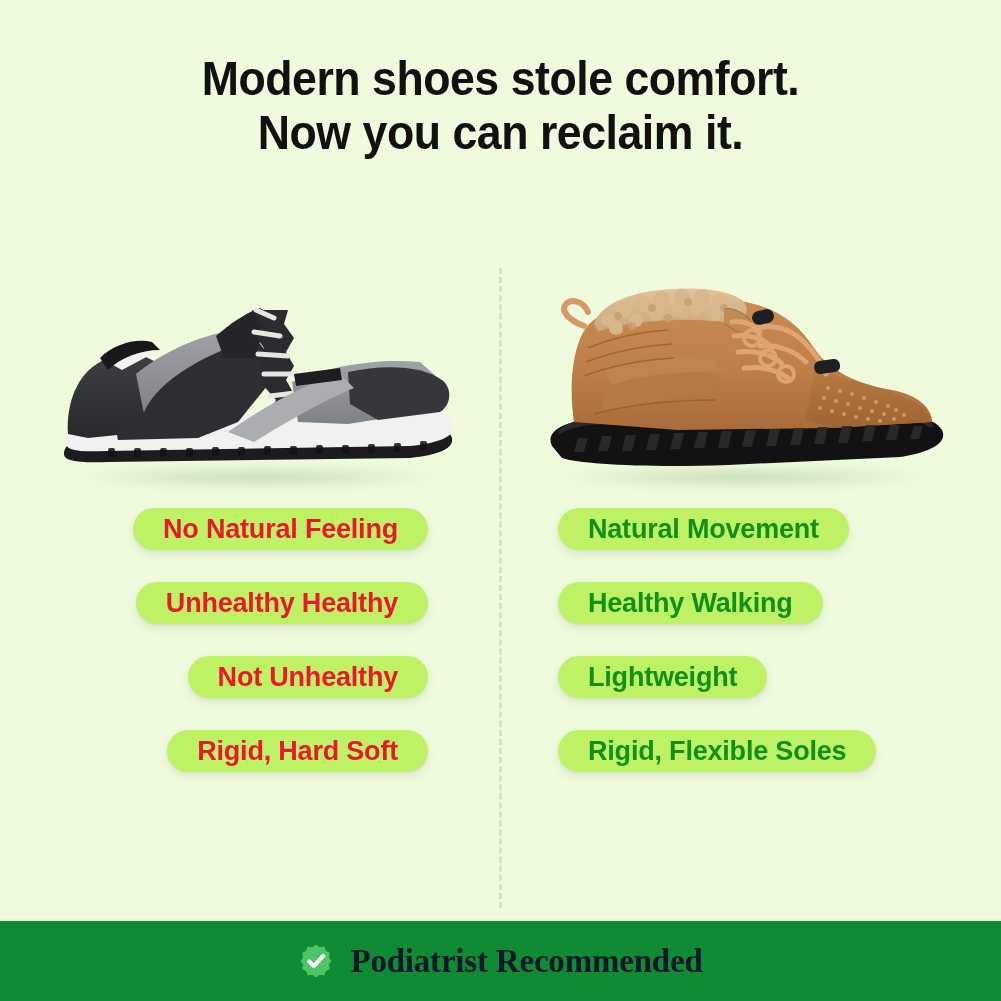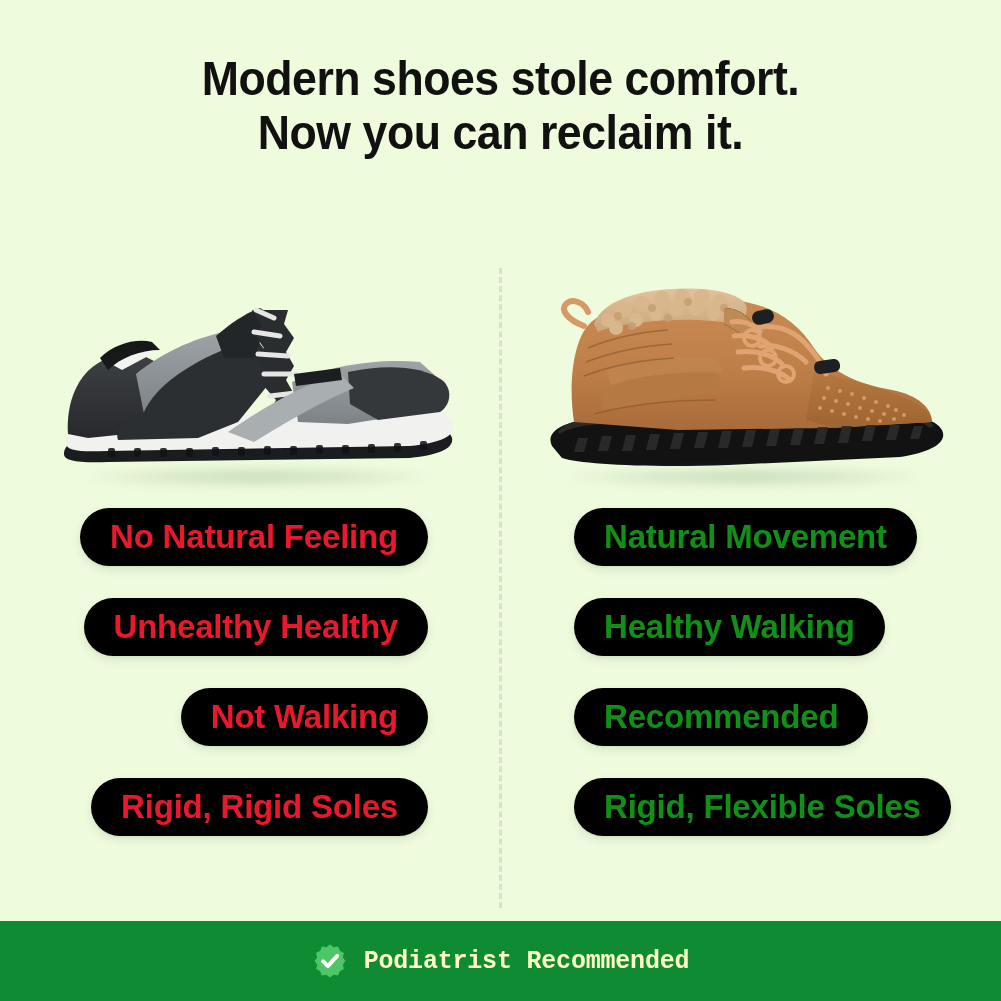--- a/index.html
+++ b/index.html
@@ -76,59 +76,59 @@
   
   .pill-col {
     position: absolute;
     top: 508px;
     width: 470px;
     display: flex;
     flex-direction: column;
     gap: 32px;
   }
   .pill-col.left  { left: 0px;   align-items: flex-end;   padding-right: 42px; box-sizing: border-box;}
-  .pill-col.right { left: 530px; align-items: flex-start; padding-left: 44px; box-sizing: border-box;}
+  .pill-col.right { left: 514px; align-items: flex-start; padding-left: 44px; box-sizing: border-box;}
 
   .pill {
-    background: #000000;
+    background: #bef264;
     border-radius: 40px;
-    height: 58px;
+    height: 42px;
     display: flex;
     align-items: center;
     justify-content: center;
     padding: 0 30px;
     box-sizing: border-box;
     box-shadow: 0 4px 9px rgba(70,110,55,0.13), 0 1px 2px rgba(70,110,55,0.08);
     font-family: "Liberation Sans Narrow", "Liberation Sans", sans-serif;
     font-weight: 700;
-    font-size: 33px;
+    font-size: 27px;
     letter-spacing: -0.2px;
     white-space: nowrap;
   }
   .pill.neg { color: #e8192c; }
   .pill.pos { color: #119018; }
 
   
   .banner {
     position: absolute;
     left: 0;
     bottom: 0;
     width: 1001px;
     height: 80px;
     background: #0f8c33;
     display: flex;
     align-items: center;
     justify-content: center;
     gap: 16px;
   }
   .banner-text {
-    color: #fef9c3;
-    font-family: Liberation Mono, monospace;
+    color: #0f172a;
+    font-family: Liberation Serif, serif;
     font-weight: 700;
-    font-size: 25px;
+    font-size: 33px;
     letter-spacing: -0.2px;
   }
   .badge-icon { display: block; width: 36px; height: 36px; }
 </style>
 </head>
 <body>
 
 <div id="stage">
 
   <div class="headline">
@@ -329,28 +329,28 @@
         <path d="M338,163 l10,0 l-4,16 l-10,0 Z"></path>
         <path d="M362,163 l10,0 l-4,15 l-10,0 Z"></path>
         <path d="M386,164 l9,0 l-4,13 l-9,0 Z"></path>
       </g>
     </svg>
   </div>
 
   <div class="pill-col left">
     <div class="pill neg">No Natural Feeling</div>
     <div class="pill neg">Unhealthy Healthy</div>
-    <div class="pill neg">Not Walking</div>
-    <div class="pill neg">Rigid, Rigid Soles</div>
+    <div class="pill neg">Not Unhealthy</div>
+    <div class="pill neg">Rigid, Hard Soft</div>
   </div>
 
   <div class="pill-col right">
     <div class="pill pos">Natural Movement</div>
     <div class="pill pos">Healthy Walking</div>
-    <div class="pill pos">Recommended</div>
+    <div class="pill pos">Lightweight</div>
     <div class="pill pos">Rigid, Flexible Soles</div>
   </div>
 
   <div class="banner">
     <svg class="badge-icon" viewBox="0 0 40 40">
       <path d="M20 1.6 L24.1 4.6 L29.1 4.0 L30.9 8.7 L35.4 11.0 L34.3 16.0 L37.2 20.0
                L34.3 24.0 L35.4 29.0 L30.9 31.3 L29.1 36.0 L24.1 35.4 L20 38.4 L15.9 35.4
                L10.9 36.0 L9.1 31.3 L4.6 29.0 L5.7 24.0 L2.8 20.0 L5.7 16.0 L4.6 11.0
                L9.1 8.7 L10.9 4.0 L15.9 4.6 Z" fill="#4ec566"></path>
       <path d="M12.4 20.4 L17.6 25.6 L28.0 14.4" stroke="#ffffff" stroke-width="4.4" fill="none" stroke-linecap="round" stroke-linejoin="round"></path>

